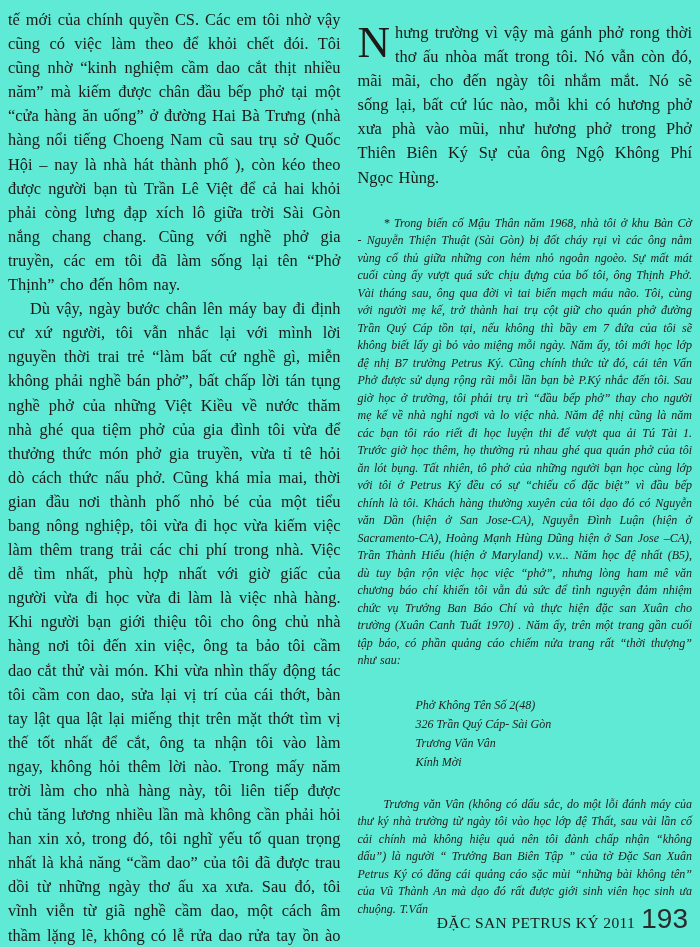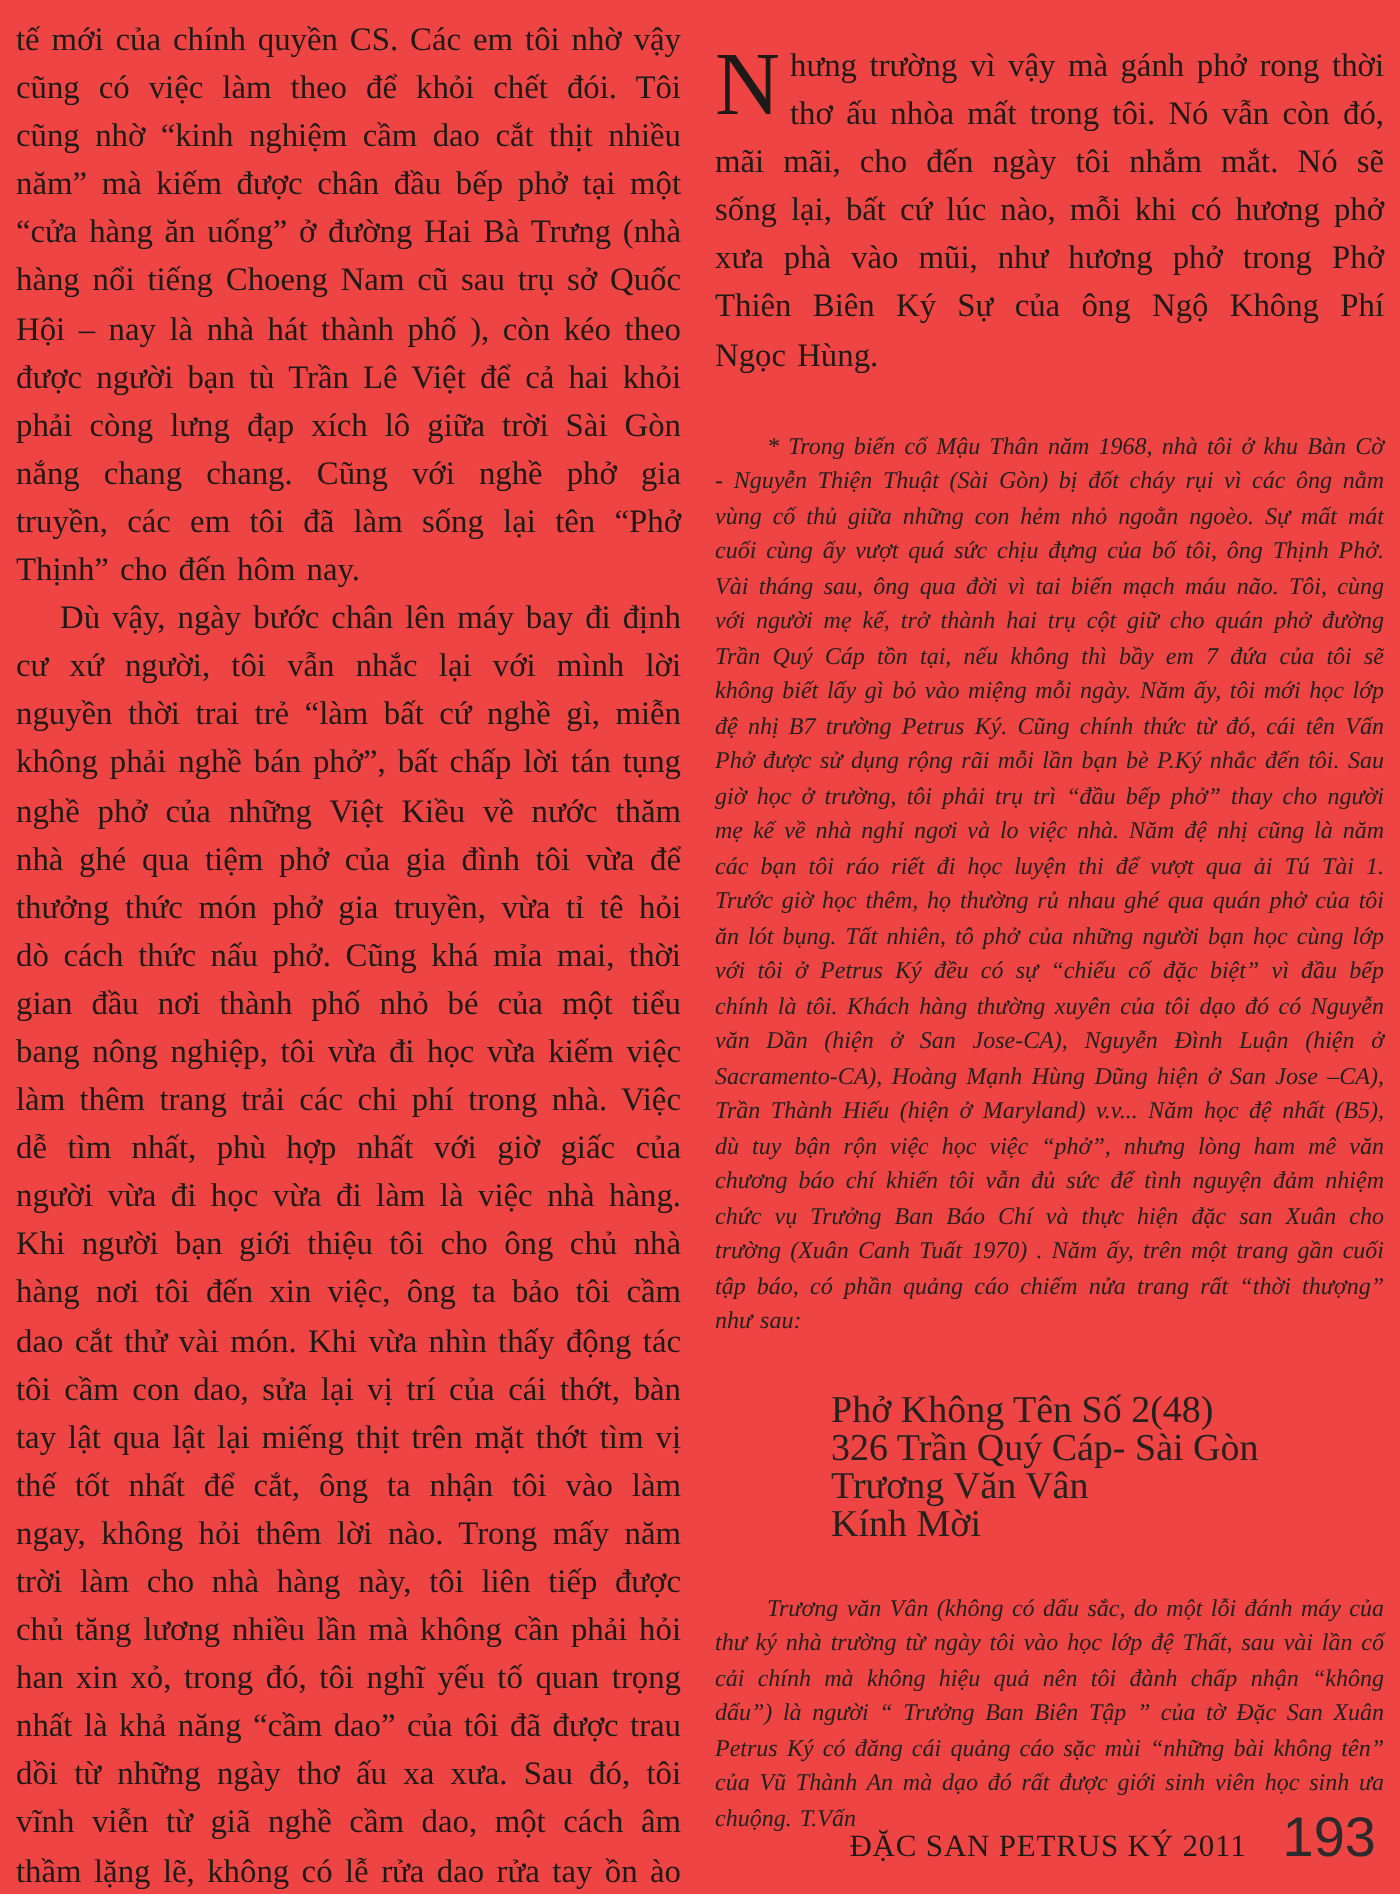--- a/index.html
+++ b/index.html
@@ -5,21 +5,21 @@
   html, body {
     margin: 0;
     padding: 0;
     background: #e8e6e1;
   }
   .page {
     position: relative;
     width: 700px;
     height: 947px;
     margin: 0 auto;
-    background: #ef4444;
+    background: #5eead4;
     overflow: hidden;
     font-family: "Liberation Serif", "DejaVu Serif", serif;
     color: #1d1a17;
     box-sizing: border-box;
     padding: 8px 8px 0 8px;
   }
   .columns {
     display: flex;
     gap: 17px;
   }
@@ -55,35 +55,36 @@
     line-height: 17.5px;
     font-style: italic;
     text-align: justify;
     word-spacing: 1px;
     color: #24211e;
   }
   .footnote.first { text-indent: 26px; }
 
   .ad-block {
     margin: 26px 0 24px 58px;
-    font-size: 19px;
+    font-size: 12px;
     line-height: 19px;
+    font-style: italic;
     color: #24211e;
   }
   .ad-block p { margin: 0; }
 
   .closing { margin-top: 0; text-indent: 26px; }
 
   .footer {
     position: absolute;
     right: 12px;
     bottom: 12px;
     display: flex;
     align-items: baseline;
-    gap: 18px;
+    gap: 6px;
   }
   .journal {
     font-family: "Liberation Serif", "DejaVu Serif", serif;
     font-size: 15.5px;
     letter-spacing: 0.4px;
     color: #1d1a17;
   }
   .pagenum {
     font-family: "Liberation Sans", "DejaVu Sans", sans-serif;
     font-size: 28px;

